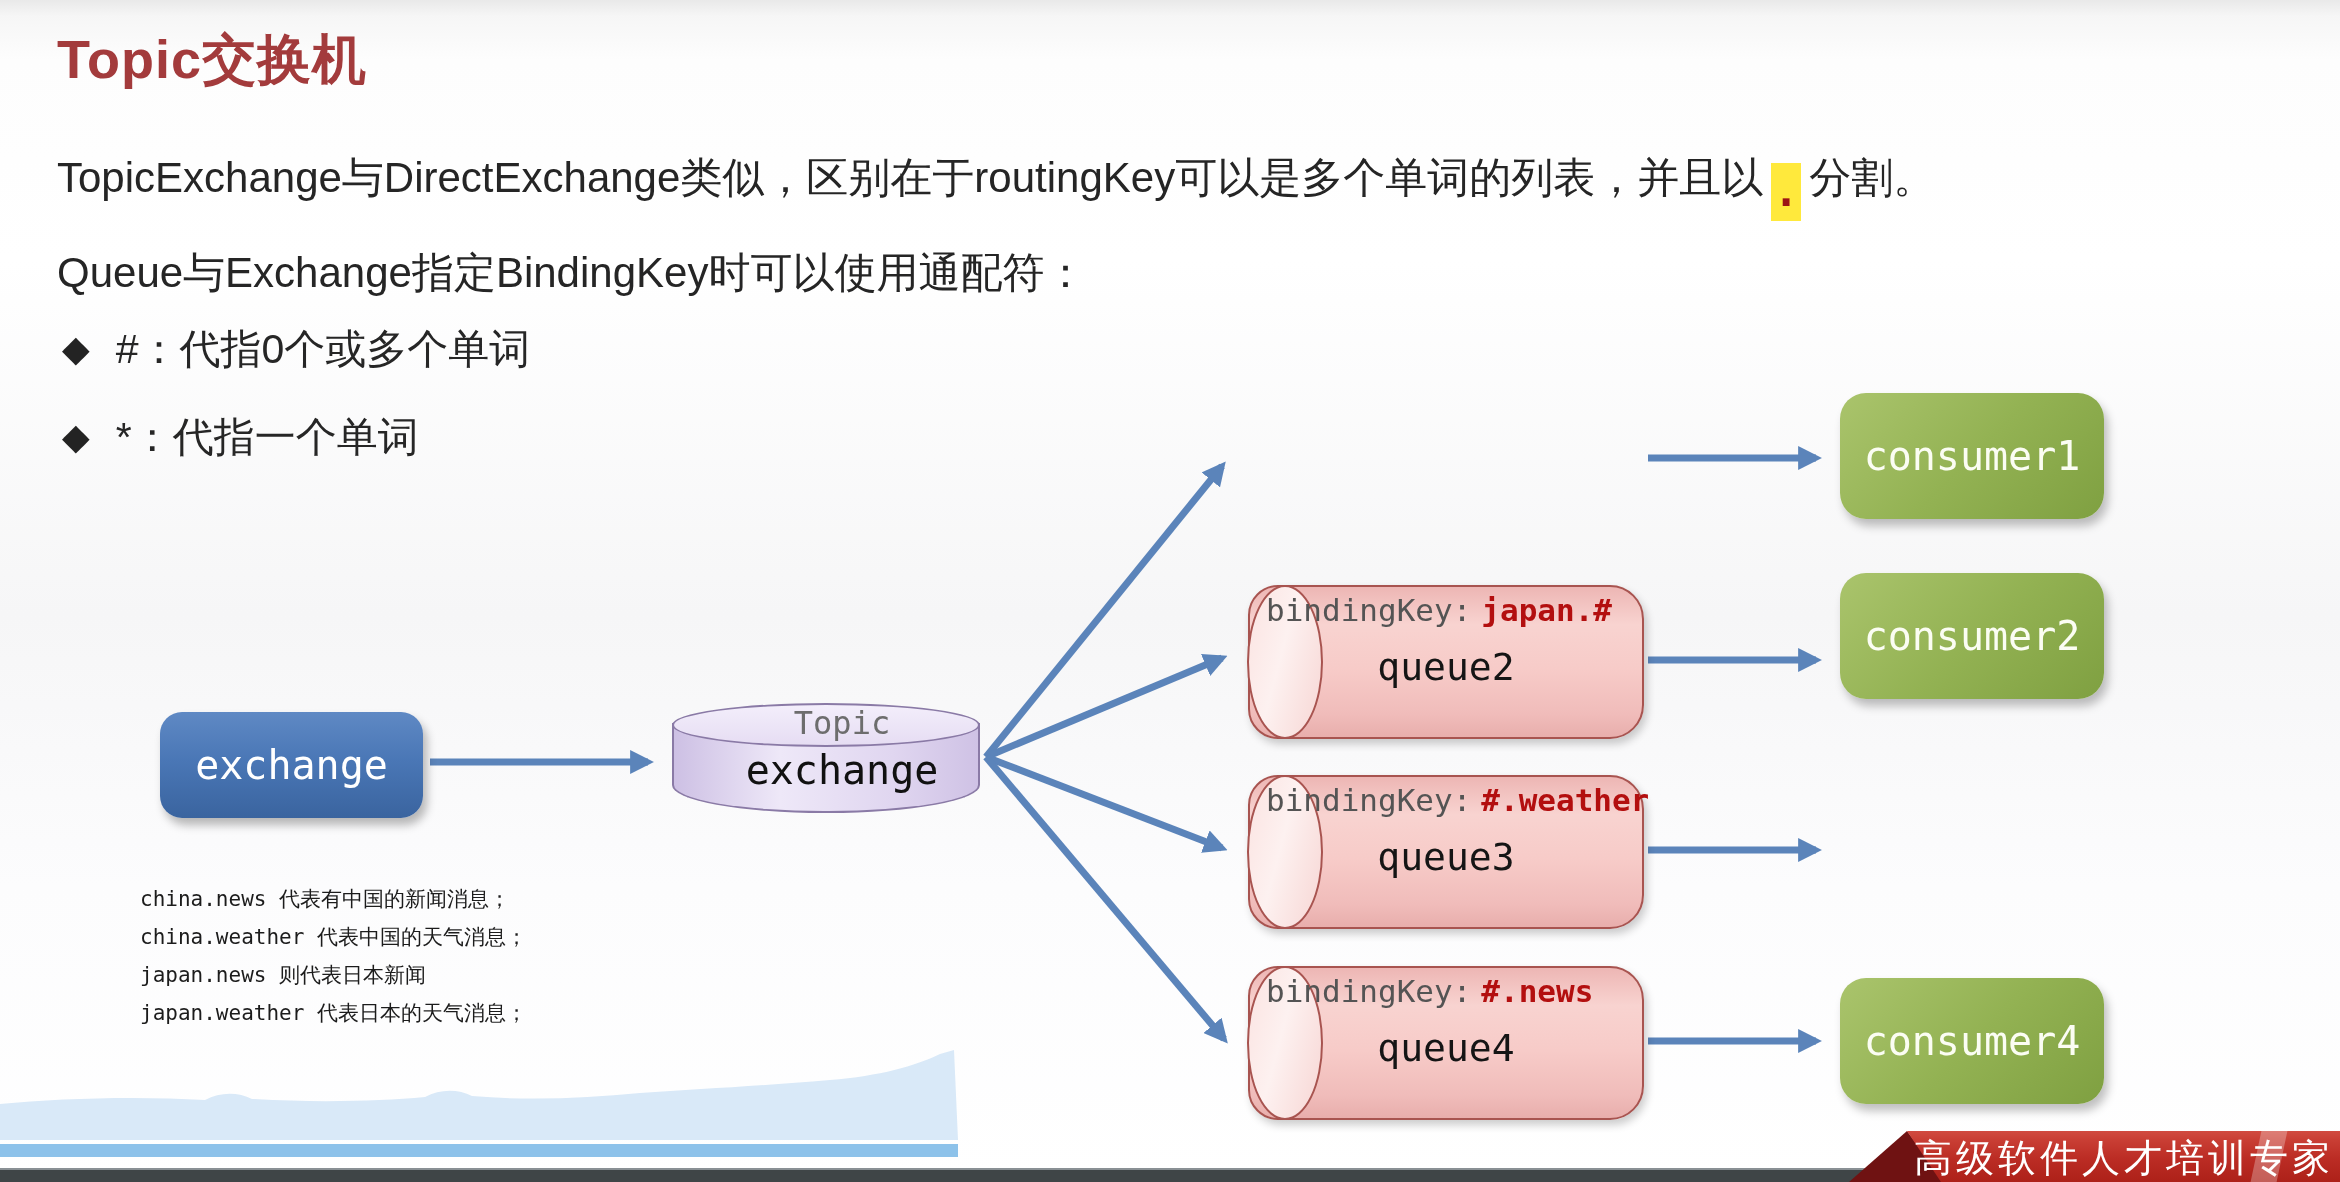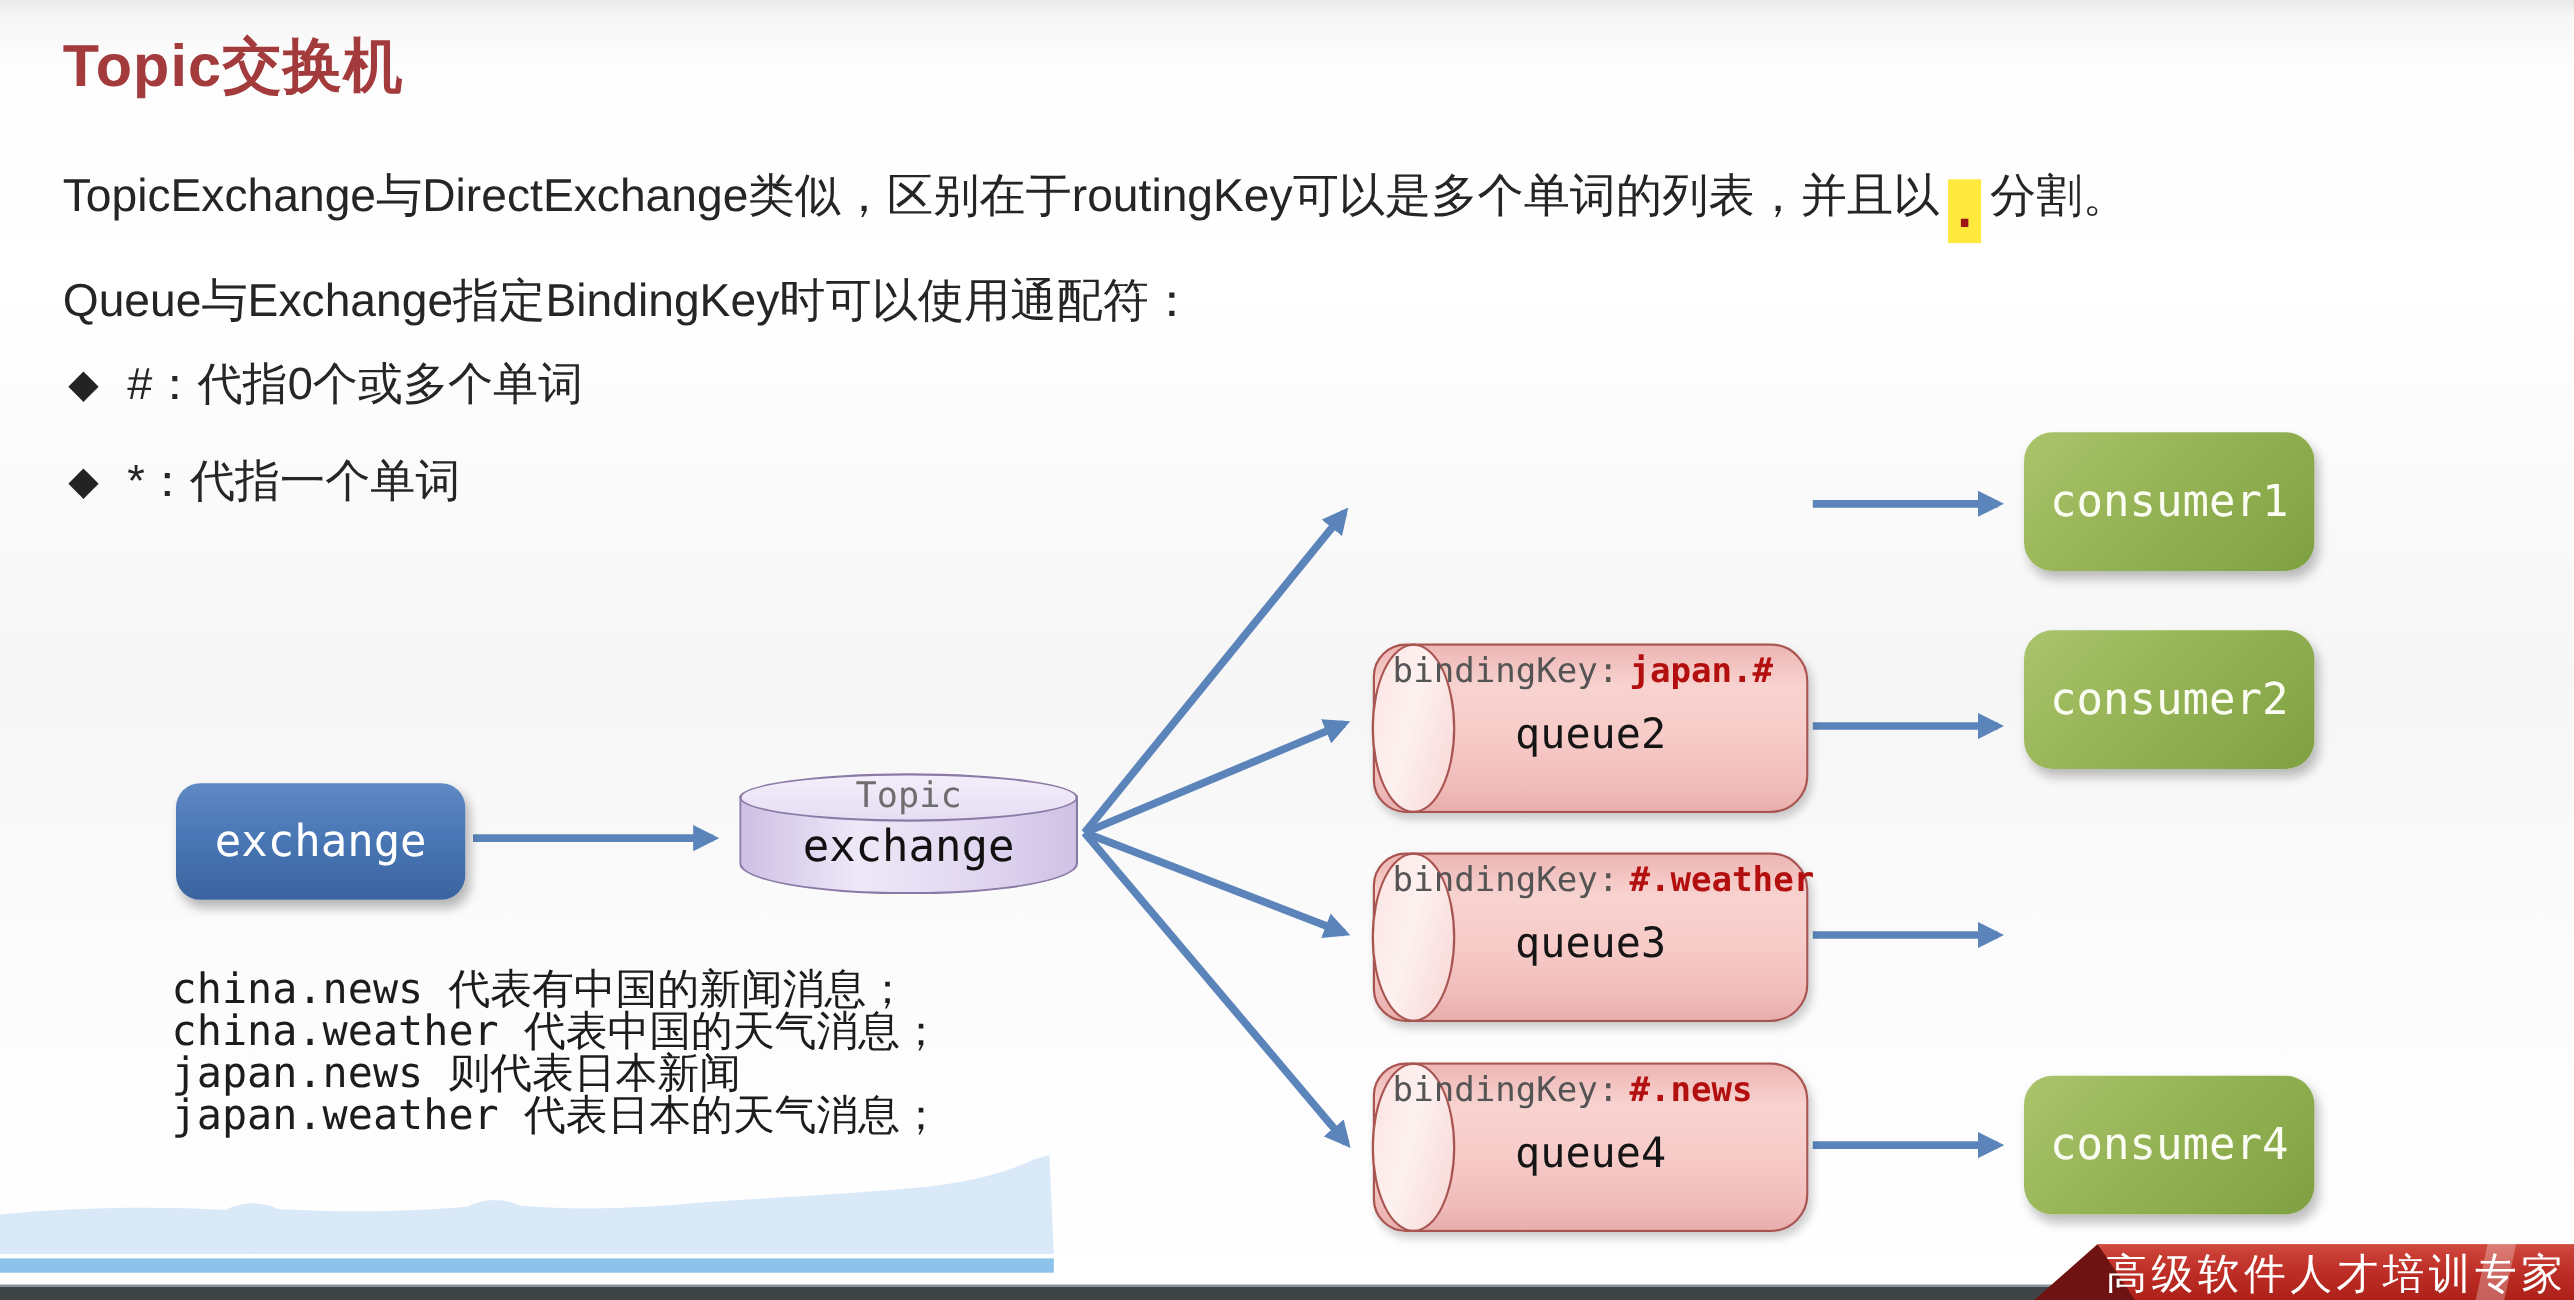--- a/index.html
+++ b/index.html
@@ -27,21 +27,21 @@
   
   .publisher{
     left:160px;top:712px;width:263px;height:106px;border-radius:22px;
     background:linear-gradient(180deg,#5f89c4,#4a77b6 45%,#3a649f);
     box-shadow:4px 7px 10px rgba(0,0,0,.28);
     display:flex;align-items:center;justify-content:center;
     color:#fff;font-size:40px;
   }
 
   
-  .exchange{left:672px;top:703px;width:308px;height:112px;}
+  .exchange{left:672px;top:703px;width:308px;height:112px;padding-left:32px;}
   .ex-body{
     position:absolute;left:0;top:20px;width:304px;height:88px;
     background:linear-gradient(90deg,#cdc0e4,#eee8f8 35%,#e0d6f0 72%,#cfc2e5);
     border:2px solid #8a7aa6;border-top:none;
     border-radius:0 0 152px 152px / 0 0 28px 28px;
   }
   .ex-top{
     position:absolute;left:0;top:0;width:304px;height:40px;
     background:linear-gradient(180deg,#f3eefb,#e6ddf3);
     border:2px solid #8a7aa6;border-radius:50%;
@@ -70,21 +70,21 @@
   .consumer{
     left:1840px;width:264px;height:126px;border-radius:26px;
     background:linear-gradient(135deg,#aac46c,#93b253 50%,#7fa041);
     box-shadow:4px 7px 10px rgba(0,0,0,.25);
     display:flex;align-items:center;justify-content:center;
     color:#fbfdf3;font-size:40px;
   }
   .c1{top:393px;} .c2{top:573px;} .c3{top:781px;} .c4{top:978px;}
 
   
-  .notes{left:156px;top:880px;font-size:38px;line-height:38px;color:#1c1c1c;white-space:nowrap;}
+  .notes{left:140px;top:880px;font-size:21px;line-height:38px;color:#1c1c1c;white-space:nowrap;}
 
   
   .arrows{position:absolute;left:0;top:0;pointer-events:none;}
 
   
   .wave{left:0;top:1040px;}
   .bluestrip{left:0;top:1144px;width:958px;height:13px;background:#8dc2ea;}
   .bottombar{left:0;top:1168px;width:2340px;height:14px;background:#3f4547;border-top:2px solid #899094;box-sizing:border-box;}
 
   

